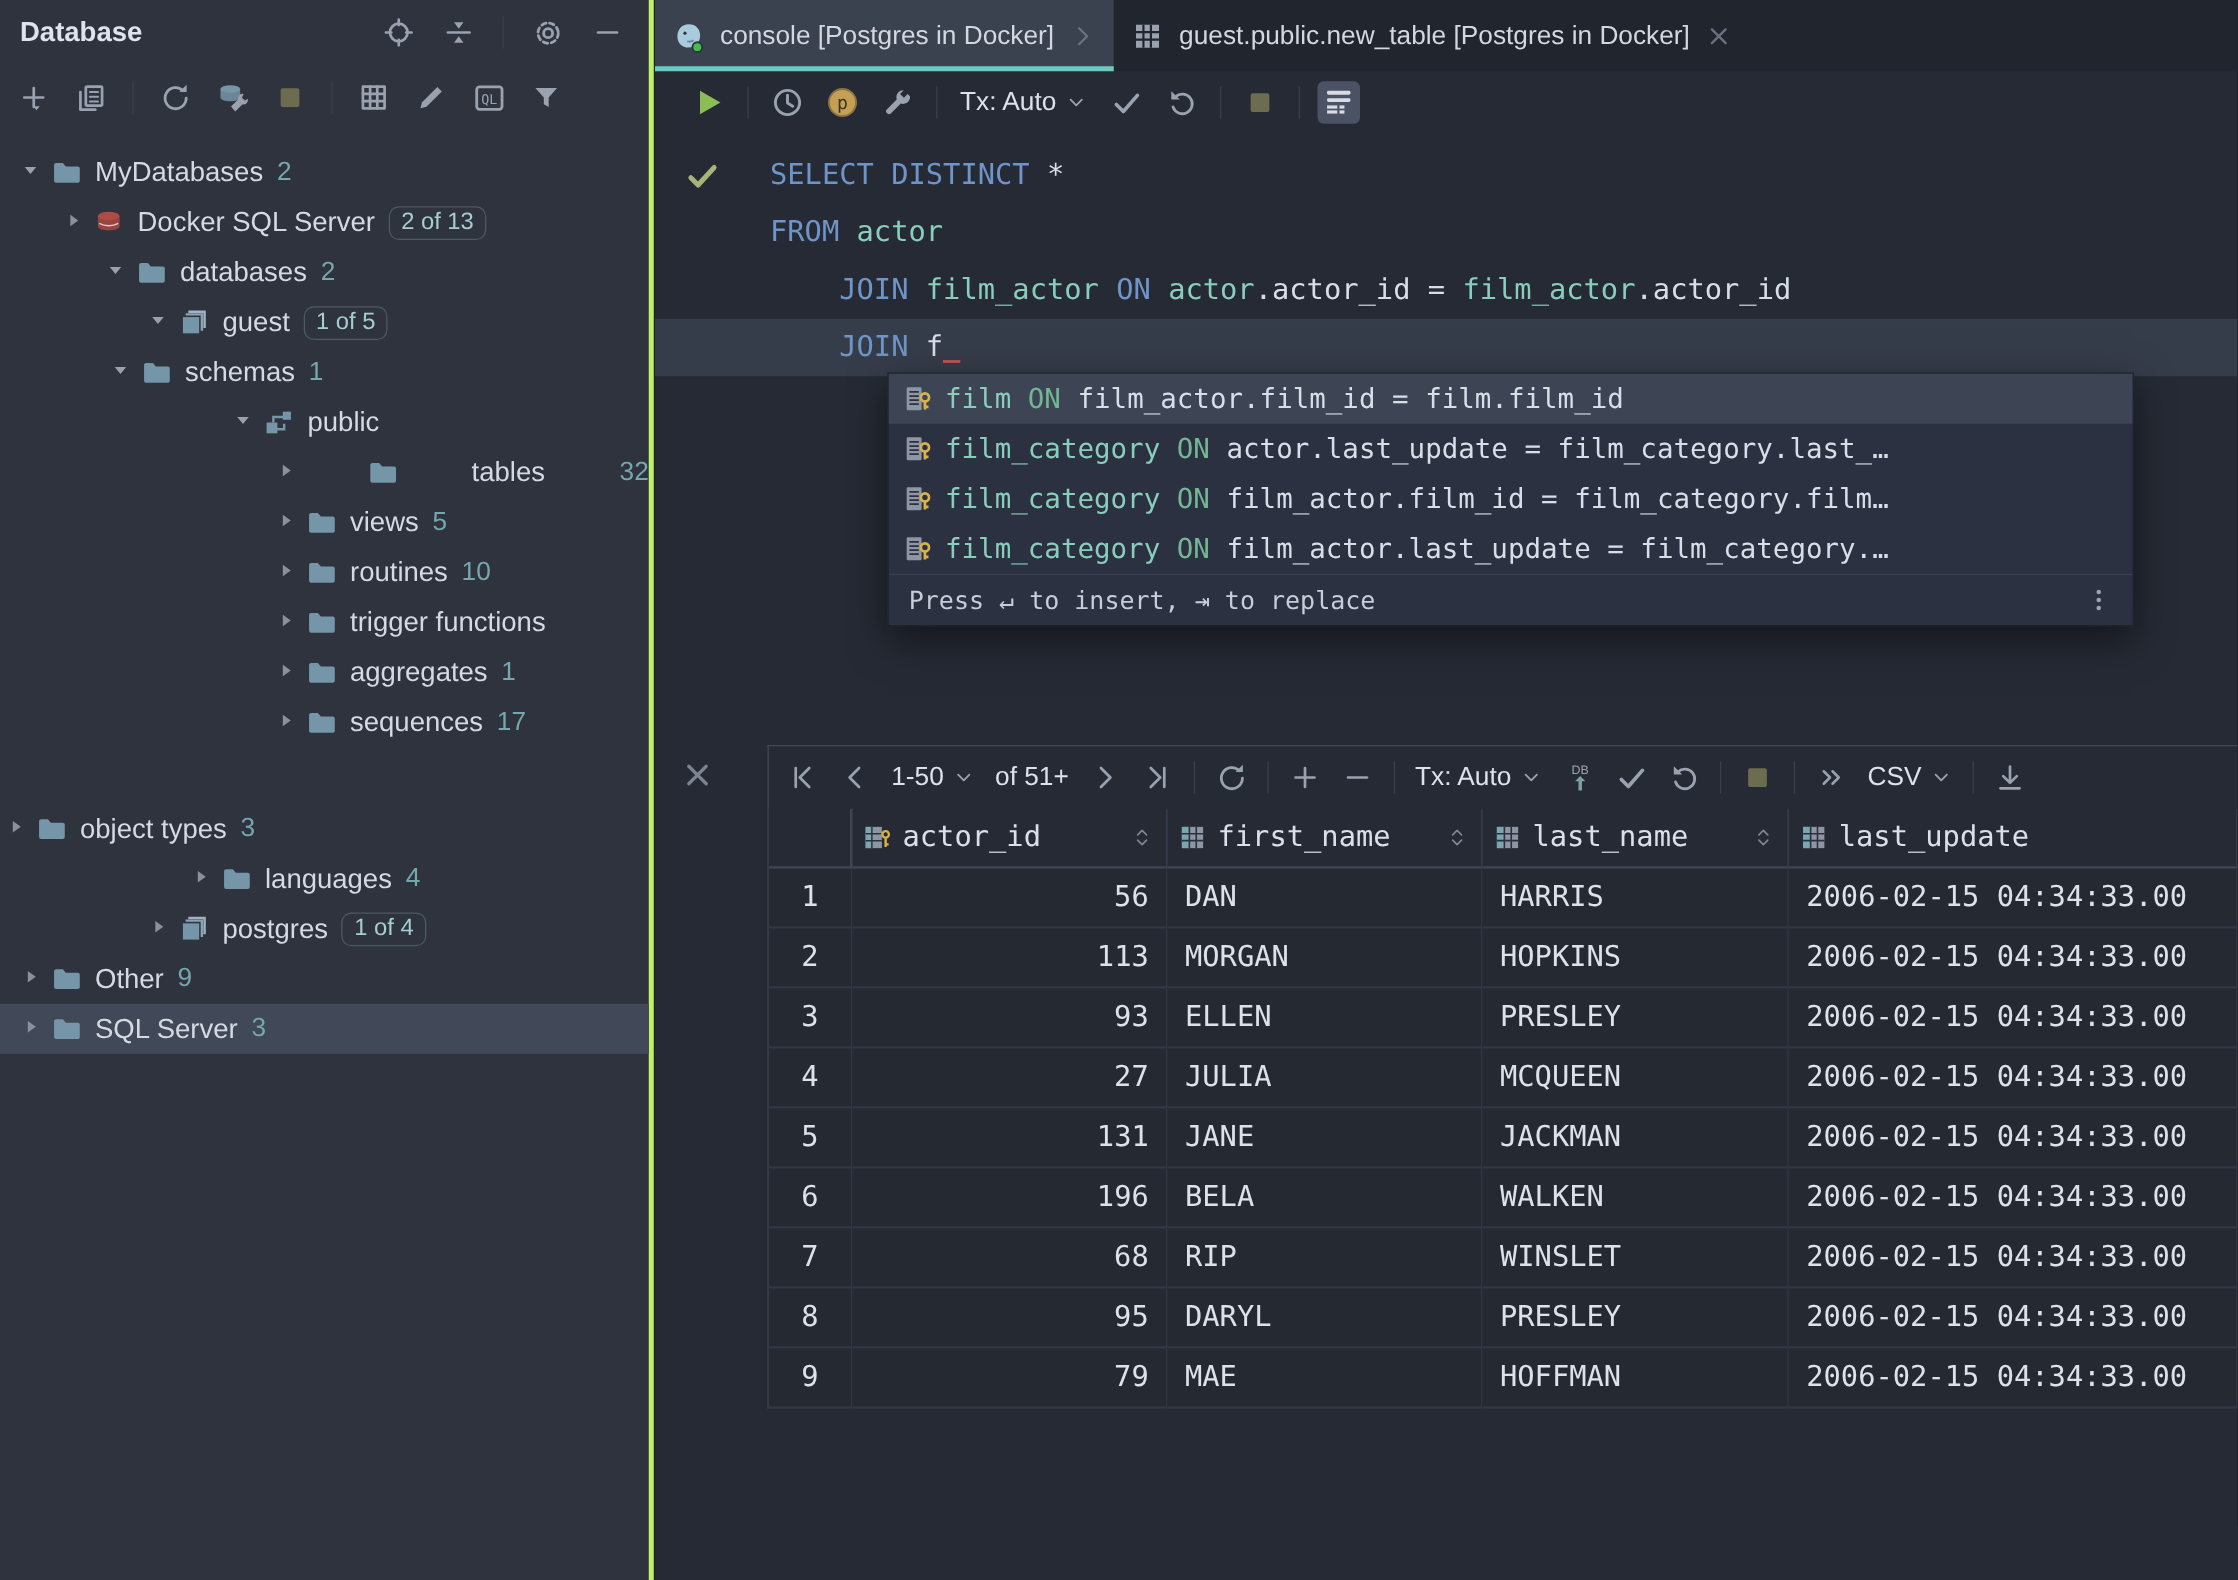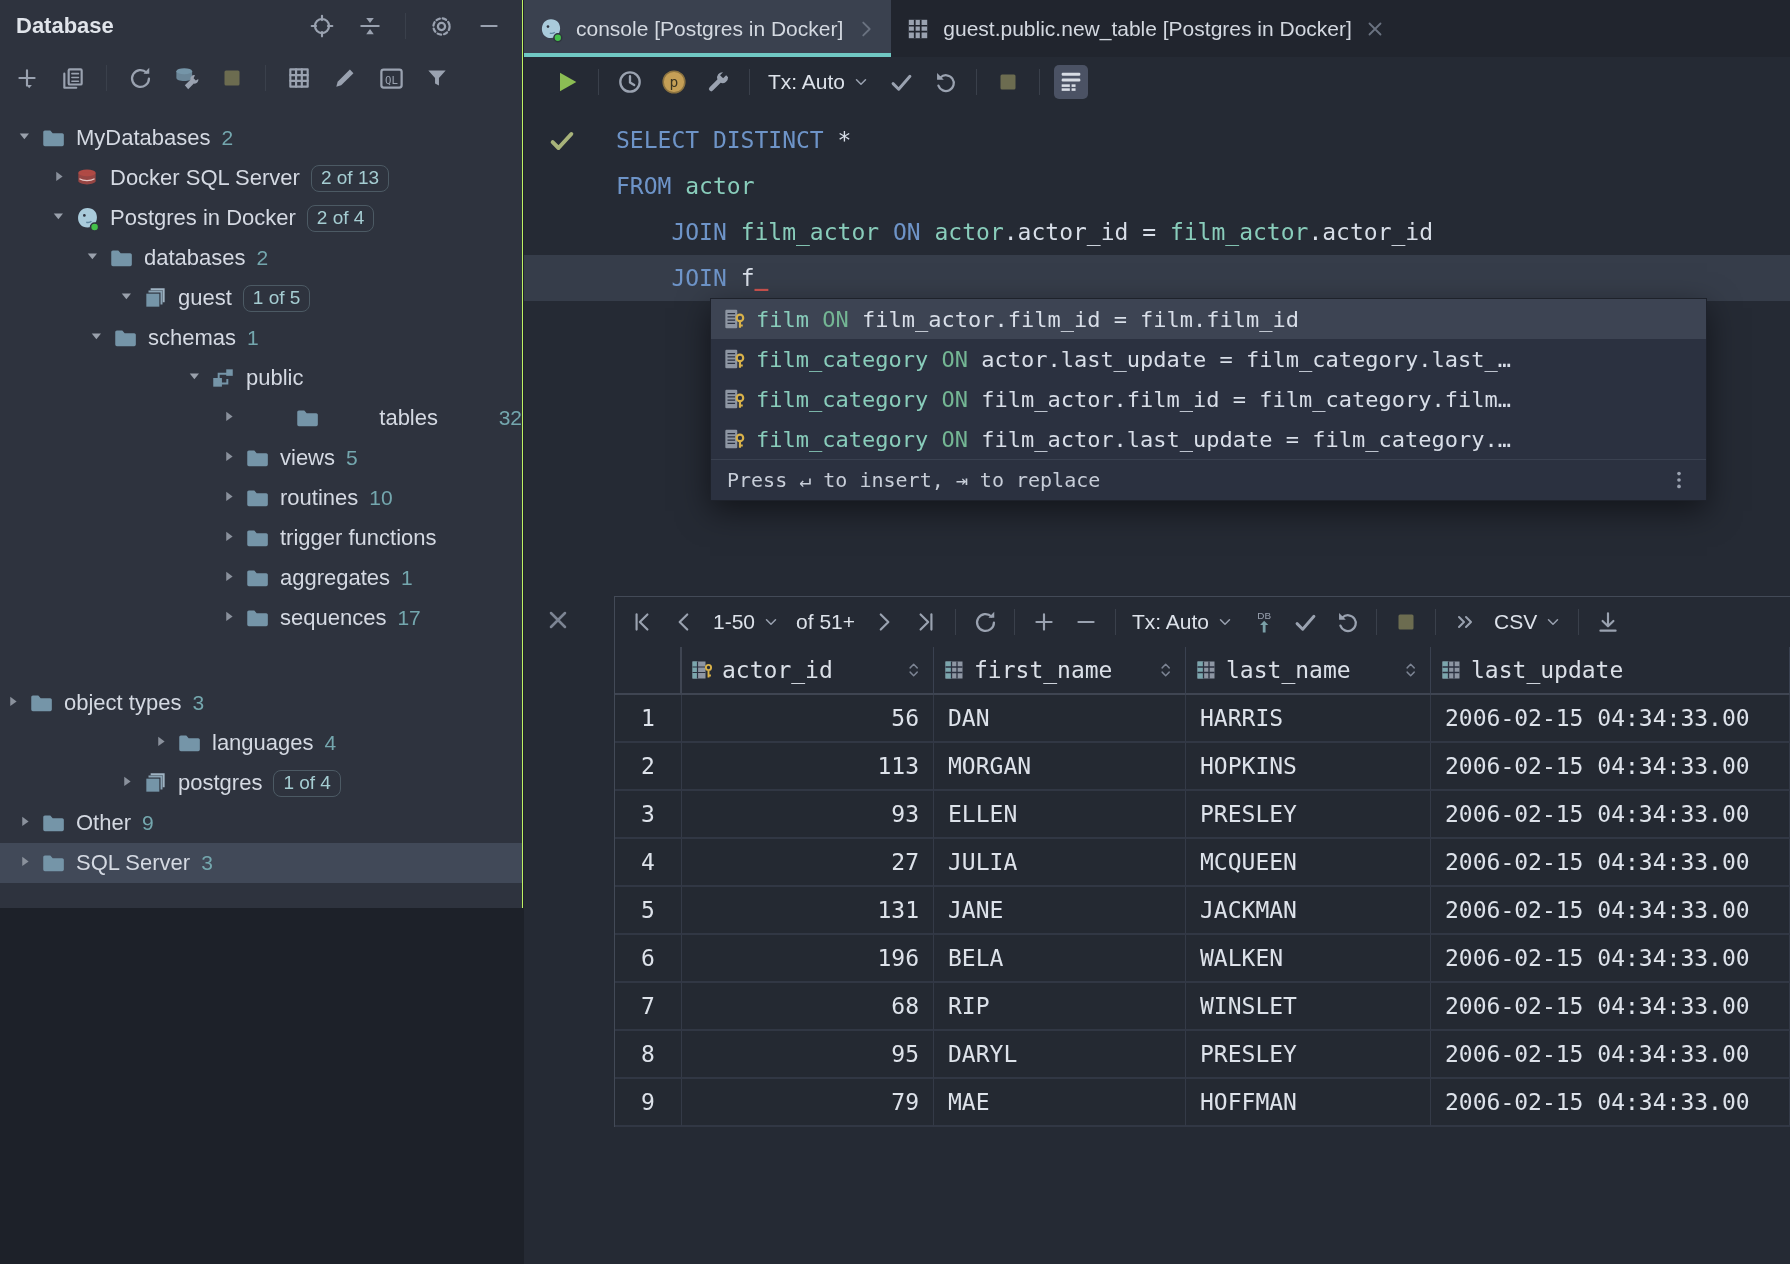--- a/index.html
+++ b/index.html
@@ -9,21 +9,21 @@
     --popup:#2b3140; --popup-sel:#3d4453; --grid-border:#3a4150; --grid-strong:#3f4552;
     --cell:#242932; --rownum:#2b303b; --green:#8cbd54; --gold:#d9b24a; --caret:#cf5450;
     --olive:#6c6c50; --badge-border:#4c5a64; --badge-text:#a5cdd2; --divider:#3a404b;
   }
   *{box-sizing:border-box; margin:0; padding:0;}
   html,body{width:1790px;height:1264px;overflow:hidden;background:#1d2129;}
   body{font-family:"Liberation Sans",sans-serif; color:var(--txt); position:relative;}
   .mono{font-family:"DejaVu Sans Mono",monospace;}
 
   
-  .sidebar{position:absolute;left:0;top:0;width:523px;height:908px;background:var(--bg-sidebar);border-right:1px solid #bef264;}
+  .sidebar{position:absolute;left:0;top:0;width:523px;height:1264px;background:var(--bg-sidebar);border-right:4px solid #bef264;}
   .sb-header{height:52px;display:flex;align-items:center;padding:0 16px;}
   .sb-title{font-size:22px;font-weight:bold;color:#e0e4ea;flex:0 0 auto;}
   .sb-header-icons{margin-left:auto;display:flex;align-items:center;gap:14px;}
   .tb-icon{display:inline-flex;align-items:center;justify-content:center;width:34px;height:34px;border-radius:5px;color:var(--muted);cursor:default;}
   .tb-divider{width:1px;height:26px;background:var(--divider);margin:0 4px;}
   .sb-toolbar{height:52px;display:flex;align-items:center;padding:0 10px;gap:12px;}
 
   .tree{margin-top:14px;}
   .tree-row{height:40px;display:flex;align-items:center;font-size:22px;color:#d4d9e2;white-space:nowrap;}
   .tree-row.selected{background:var(--row-sel);}
@@ -209,37 +209,20 @@
           <svg viewBox="0 0 24 24" width="26" height="26">
             <g fill="#b04a45">
               <ellipse cx="12" cy="7.2" rx="8" ry="3.1"></ellipse>
               <path d="M4 7.2v7.6c0 1.7 3.6 3.1 8 3.1s8-1.4 8-3.1V7.2" opacity=".8"></path>
               <path d="M5 12.7c2 1.2 4.4 1.7 7 1.7s5-.5 7-1.7" fill="none" stroke="#e8c9c7" stroke-width="1"></path>
             </g>
           </svg>
         </span>
         <span class="t-label">Docker SQL Server</span>
         <span class="t-badge">2 of 13</span>
-      </div>
-      <div class="tree-row" style="padding-left: 46px;">
-        <span class="t-arrow">
-          <svg viewBox="0 0 24 24" width="17" height="17">
-            <path fill="#9aa1ac" d="M3.5 6h13L10 14z" transform="translate(-1 -1)"></path>
-          </svg>
-        </span>
-        <span class="t-icon">
-          <svg viewBox="0 0 24 24" width="27" height="27">
-            <path fill="#a9cbdb" d="M12 2.6c5.2 0 8.4 3.5 8.4 8.3 0 2.7-1 5-2.7 6.5l1 2.6-3-.9a10 10 0 0 1-3.7.8c-5.2 0-8.4-3.6-8.4-8.4S6.8 2.6 12 2.6z"></path>
-            <circle cx="9.2" cy="9.3" r="1.2" fill="#2e3440"></circle>
-            <path d="M15.5 14.5c-1.2 1-3 1.3-4.6.8" fill="none" stroke="#5f87a0" stroke-width="1.3"></path>
-            <circle cx="18.3" cy="19.6" r="3.6" fill="#44c04a" stroke="#2e333e" stroke-width="1.4"></circle>
-          </svg>
-        </span>
-        <span class="t-label">Postgres in Docker</span>
-        <span class="t-badge">2 of 4</span>
       </div>
       <div class="tree-row" style="padding-left: 80px;">
         <span class="t-arrow">
           <svg viewBox="0 0 24 24" width="17" height="17">
             <path fill="#9aa1ac" d="M3.5 6h13L10 14z" transform="translate(-1 -1)"></path>
           </svg>
         </span>
         <span class="t-icon">
           <svg viewBox="0 0 24 24" width="26" height="26">
             <path fill="#7595a8" d="M3 6.5c0-.8.7-1.5 1.5-1.5h5l2.2 2.5h8.8c.8 0 1.5.7 1.5 1.5V18c0 .8-.7 1.5-1.5 1.5h-16A1.5 1.5 0 0 1 3 18z"></path>

